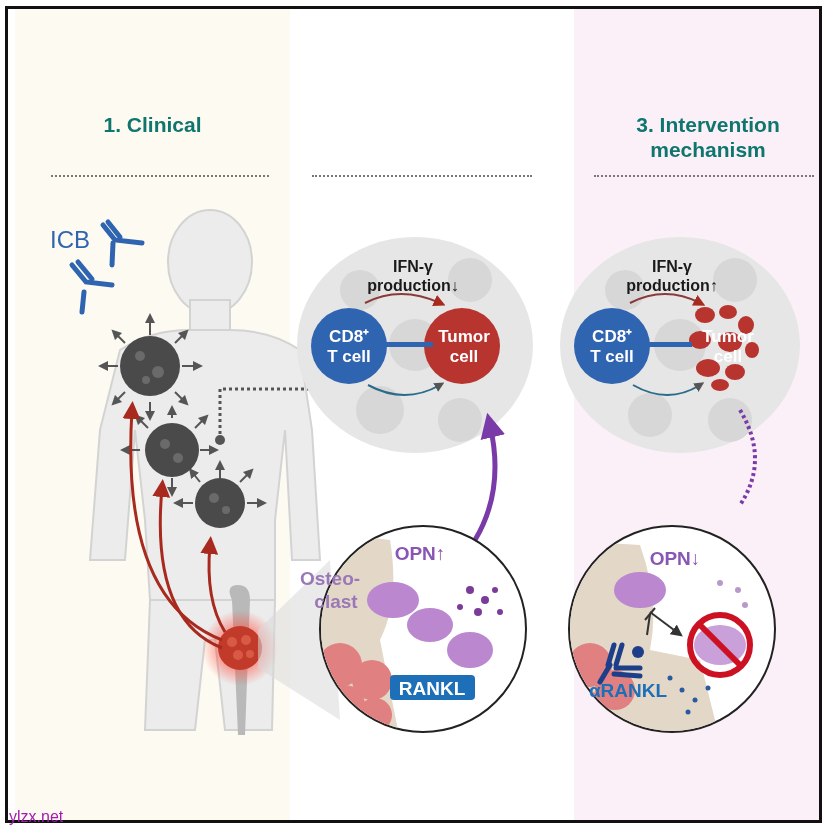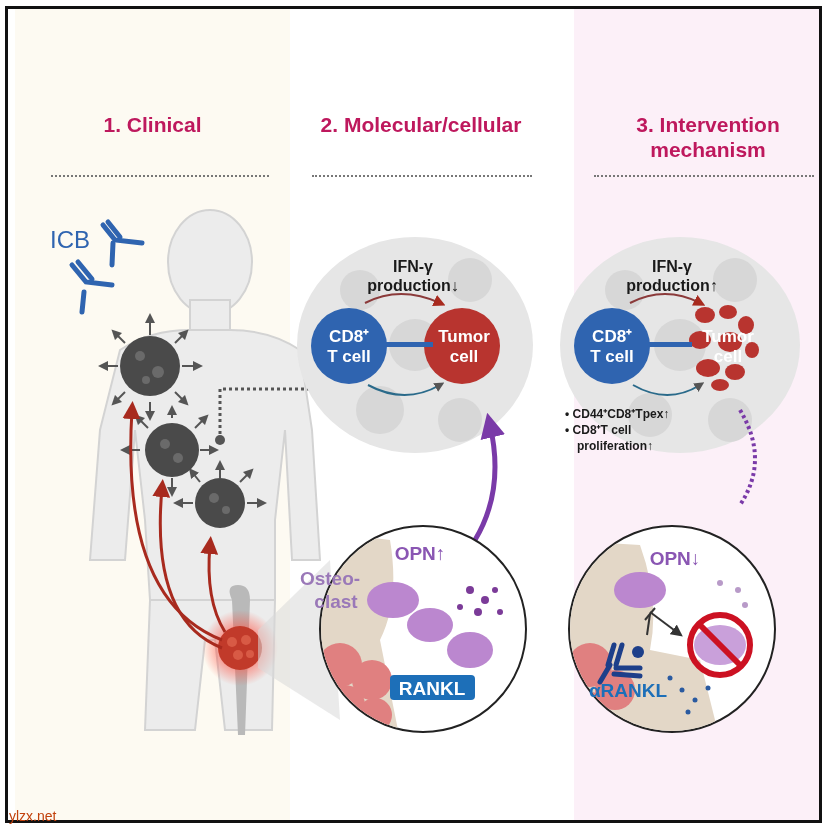--- a/index.html
+++ b/index.html
@@ -2,41 +2,40 @@
 <html><head>
 <meta charset="utf-8">
 <style>
   html, body { margin: 0; padding: 0; }
   body { width: 831px; height: 833px; background: #ffffff; position: relative; overflow: hidden; font-family: "Liberation Sans", sans-serif; }
   .frame { position: absolute; left: 5px; top: 6px; width: 817px; height: 817px; border: 3px solid #111; box-sizing: border-box; background: #fff; overflow: hidden; }
   .panel { position: absolute; top: 0; bottom: 0; }
   .p1 { left: 7px; width: 275px; background: #fdfaf2; }
   .p2 { left: 282px; width: 262px; background: #ffffff; }
   .p3 { left: 566px; width: 268px; background: #fcf0f8; }
-  .title { position: absolute; top: 103px; width: 100%; text-align: center; font-weight: bold; font-size: 21px; line-height: 25px; color: #be185d; }
+  .title { position: absolute; top: 103px; width: 100%; text-align: center; font-weight: bold; font-size: 21px; line-height: 25px; color: #0f766e; }
   .title div { white-space: nowrap; }
   .dots { position: absolute; top: 166px; height: 0; border-top: 2px dotted #777; }
   svg.art { position: absolute; left: 0; top: 0; }
-  .watermark { position: absolute; left: 9px; top: 808px; font-size: 14px; color: #c2410c; }
+  .watermark { position: absolute; left: 9px; top: 808px; font-size: 16px; color: #a21caf; }
   .bullets { position: absolute; font-weight: bold; font-size: 12px; color: #1a1a1a; line-height: 16px; }
   .bullets div { white-space: nowrap; }
 </style>
 </head>
 <body>
 
 <div class="frame">
   <div class="panel p1">
     <div class="title">
       <div>1. Clinical</div>
     </div>
     <div class="dots" style="left:36px;width:218px"></div>
   </div>
   <div class="panel p2">
     <div class="title">
-      <div>2. Molecular/cellular</div>
     </div>
     <div class="dots" style="left:22px;width:220px"></div>
   </div>
   <div class="panel p3">
     <div class="title">
       <div>3. Intervention</div>
       <div>mechanism</div>
     </div>
     <div class="dots" style="left:20px;width:220px"></div>
   </div>
@@ -284,20 +283,15 @@
       <path d="M614,645 L608,665"></path>
         <path d="M622,645 L616,665"></path>
       <path d="M610,665 L600,682"></path>
         <path d="M616,668 L640,668"></path>
         <path d="M614,674 L640,676"></path>
     </g>
     <circle cx="638" cy="652" r="6" fill="#1d3f8a"></circle>
     <text x="628" y="697" text-anchor="middle" font-family="Liberation Sans, sans-serif" font-weight="bold" font-size="19" fill="#1d6fb8">αRANKL</text>
   </svg>
 
-  <div class="bullets" style="left:557px;top:397px;">
-    <div>• <span>CD44⁺CD8⁺Tpex↑</span></div>
-    <div>• <span>CD8⁺T cell</span></div>
-    <div style="padding-left:12px"><span>proliferation↑</span></div>
-  </div>
 </div>
 
 <div class="watermark">ylzx.net</div>
 
 </body></html>

